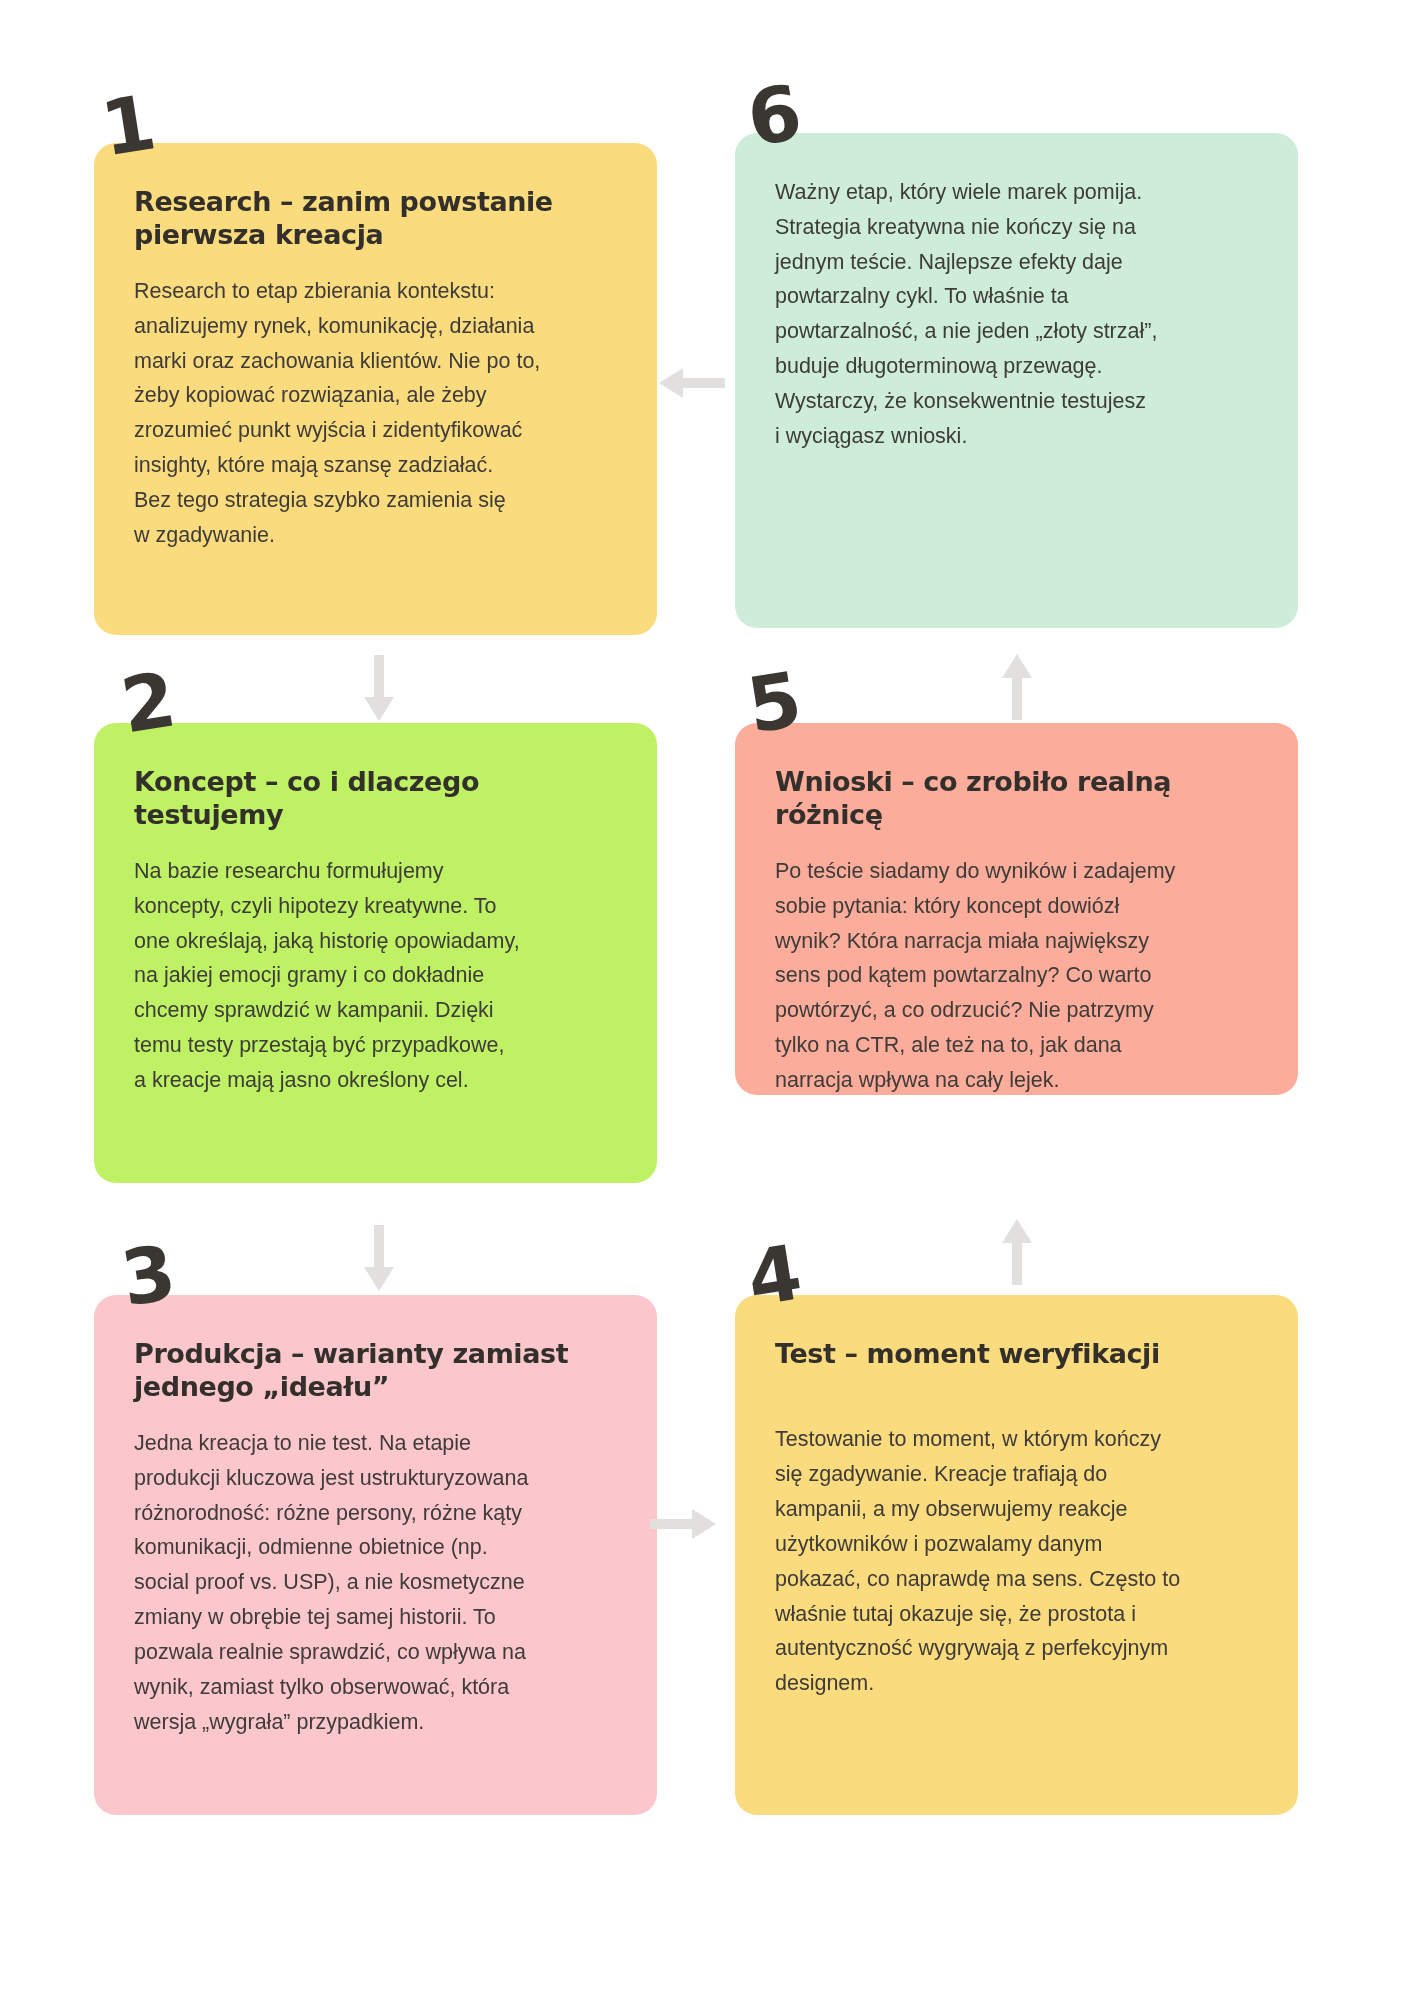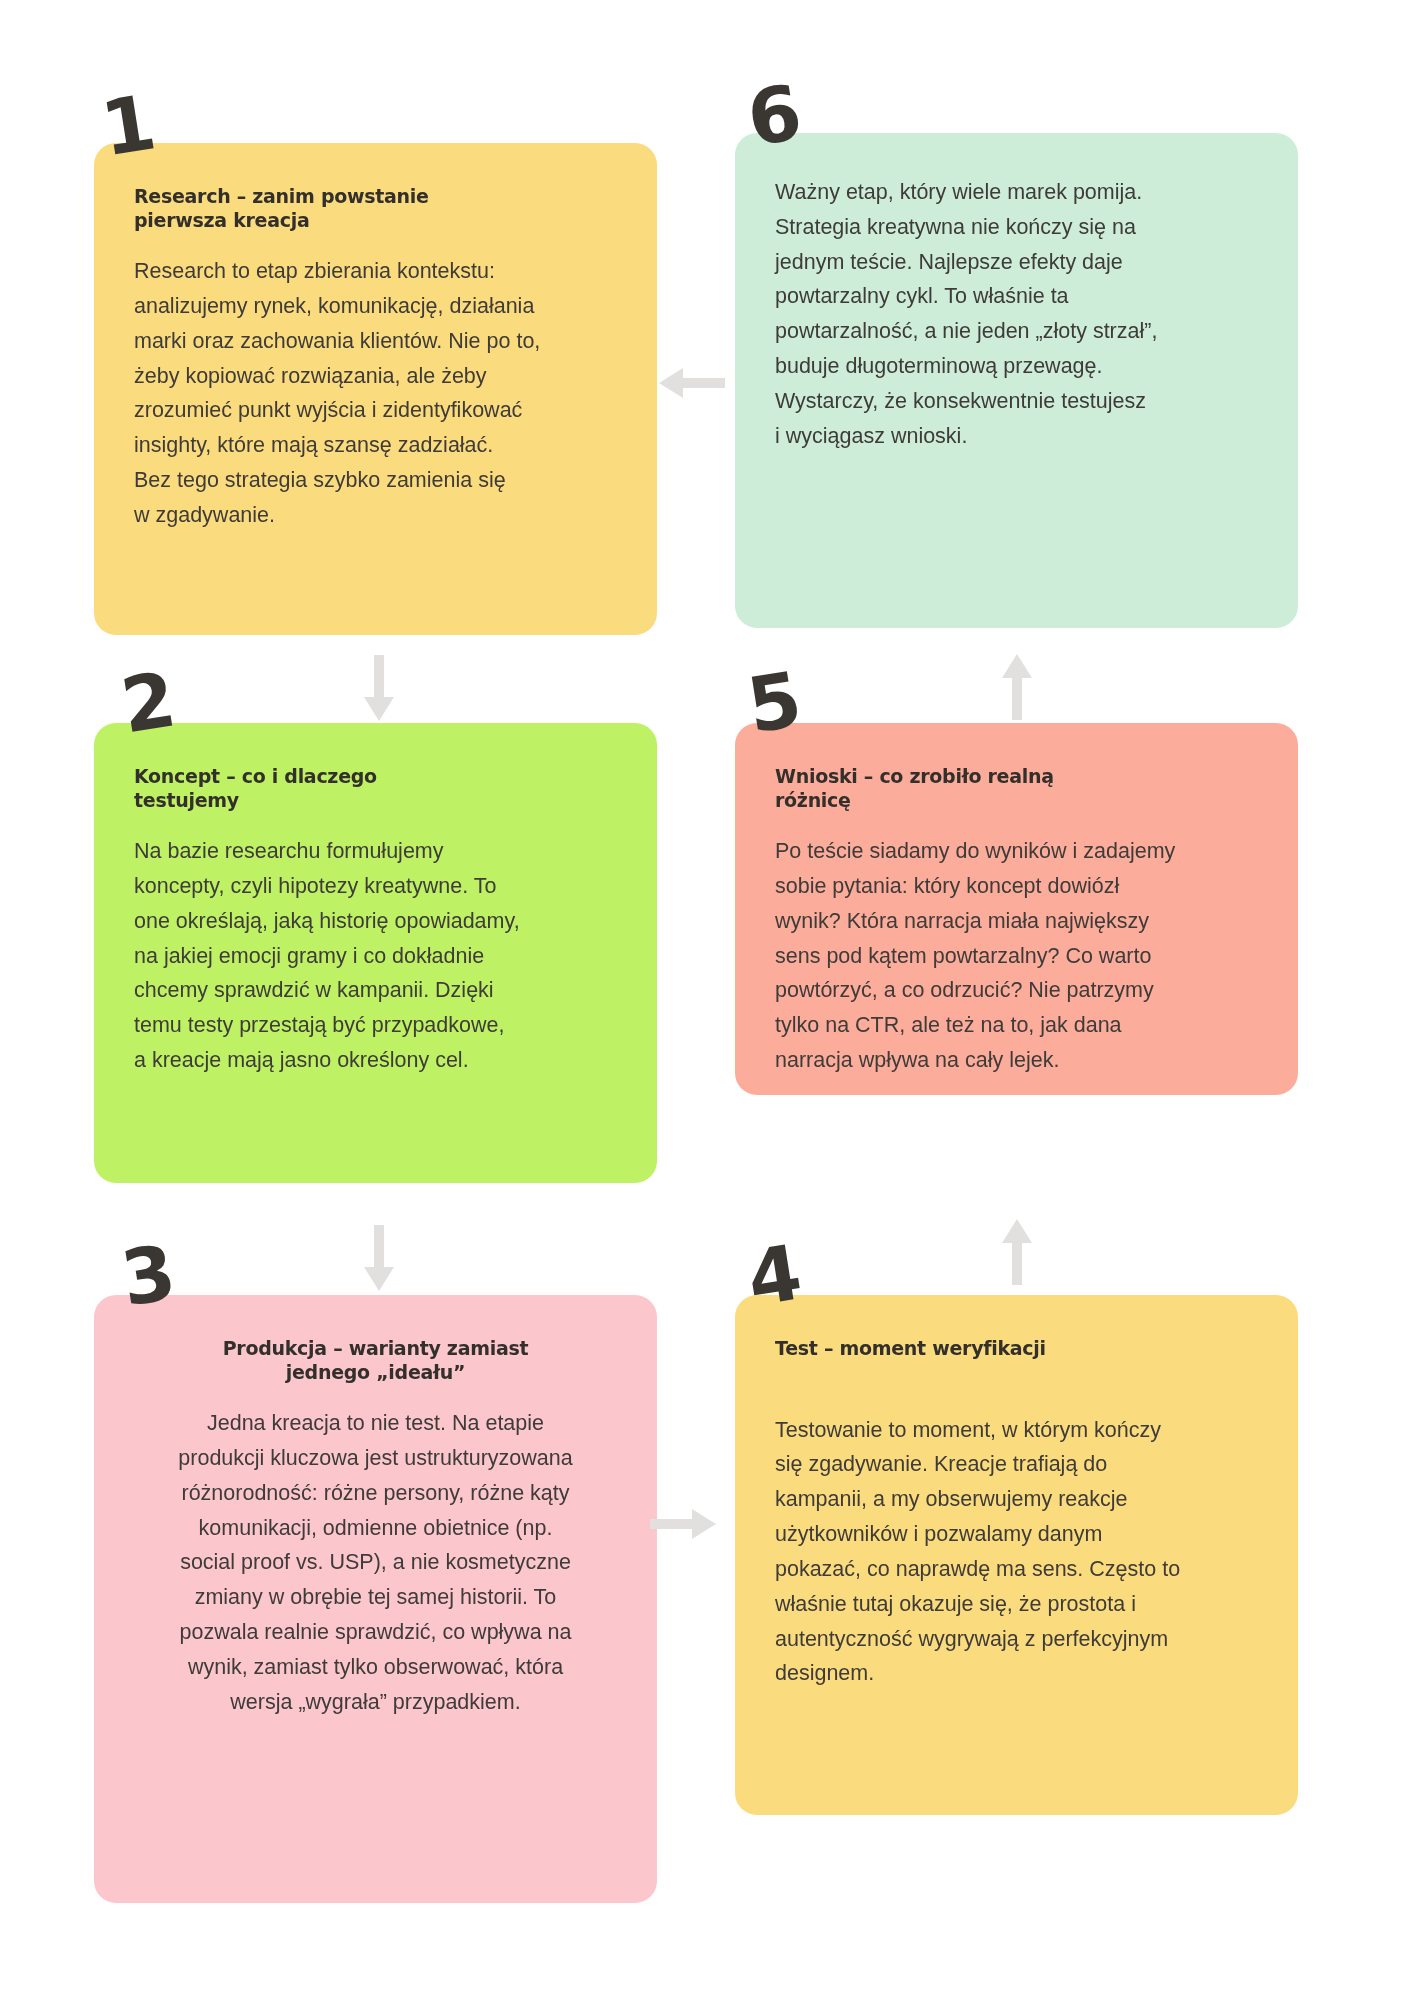--- a/index.html
+++ b/index.html
@@ -37,21 +37,21 @@
     width: 563px;
     border-radius: 22px;
     box-sizing: border-box;
     padding: 42px 40px 40px 40px;
   }
   .card.left  { left: 94px; }
   .card.right { left: 735px; }
 
   .card-1 { top: 143px;  height: 492px;  background: #FADB7E; }
   .card-2 { top: 723px;  height: 460px;  background: #bef264; }
-  .card-3 { top: 1295px; height: 608px;  background: #FBC7CD; text-align: center; }
+  .card-3 { top: 1295px; height: 520px;  background: #FBC7CD; }
 
   .card-6 { top: 133px;  height: 495px;  background: #CDEDD9; }
   .card-5 { top: 723px;  height: 372px;  background: #FBAC9B; }
   .card-4 { top: 1295px; height: 520px;  background: #FADB7E; }
 
   .card-num {
     position: absolute;
     font-family: "DejaVu Sans", sans-serif;
     font-weight: 700;
     font-size: 76px;
@@ -64,21 +64,21 @@
   .num-1 { left: 102px;  top: 88px;  }
   .num-2 { left: 122px;  top: 665px; }
   .num-3 { left: 122px;  top: 1238px;}
   .num-6 { left: 748px;  top: 78px;  }
   .num-5 { left: 748px;  top: 665px; }
   .num-4 { left: 748px;  top: 1238px;}
 
   .card-title {
     font-family: "DejaVu Sans", sans-serif;
     font-weight: 700;
-    font-size: 19px;
+    font-size: 27px;
     line-height: 1.24;
     letter-spacing: -0.015em;
     color: #332F2B;
     margin: 0 0 22px 0;
     white-space: pre-line;
   }
   .card-body {
     font-family: "Liberation Sans", sans-serif;
     font-weight: 400;
     font-size: 21.5px;

